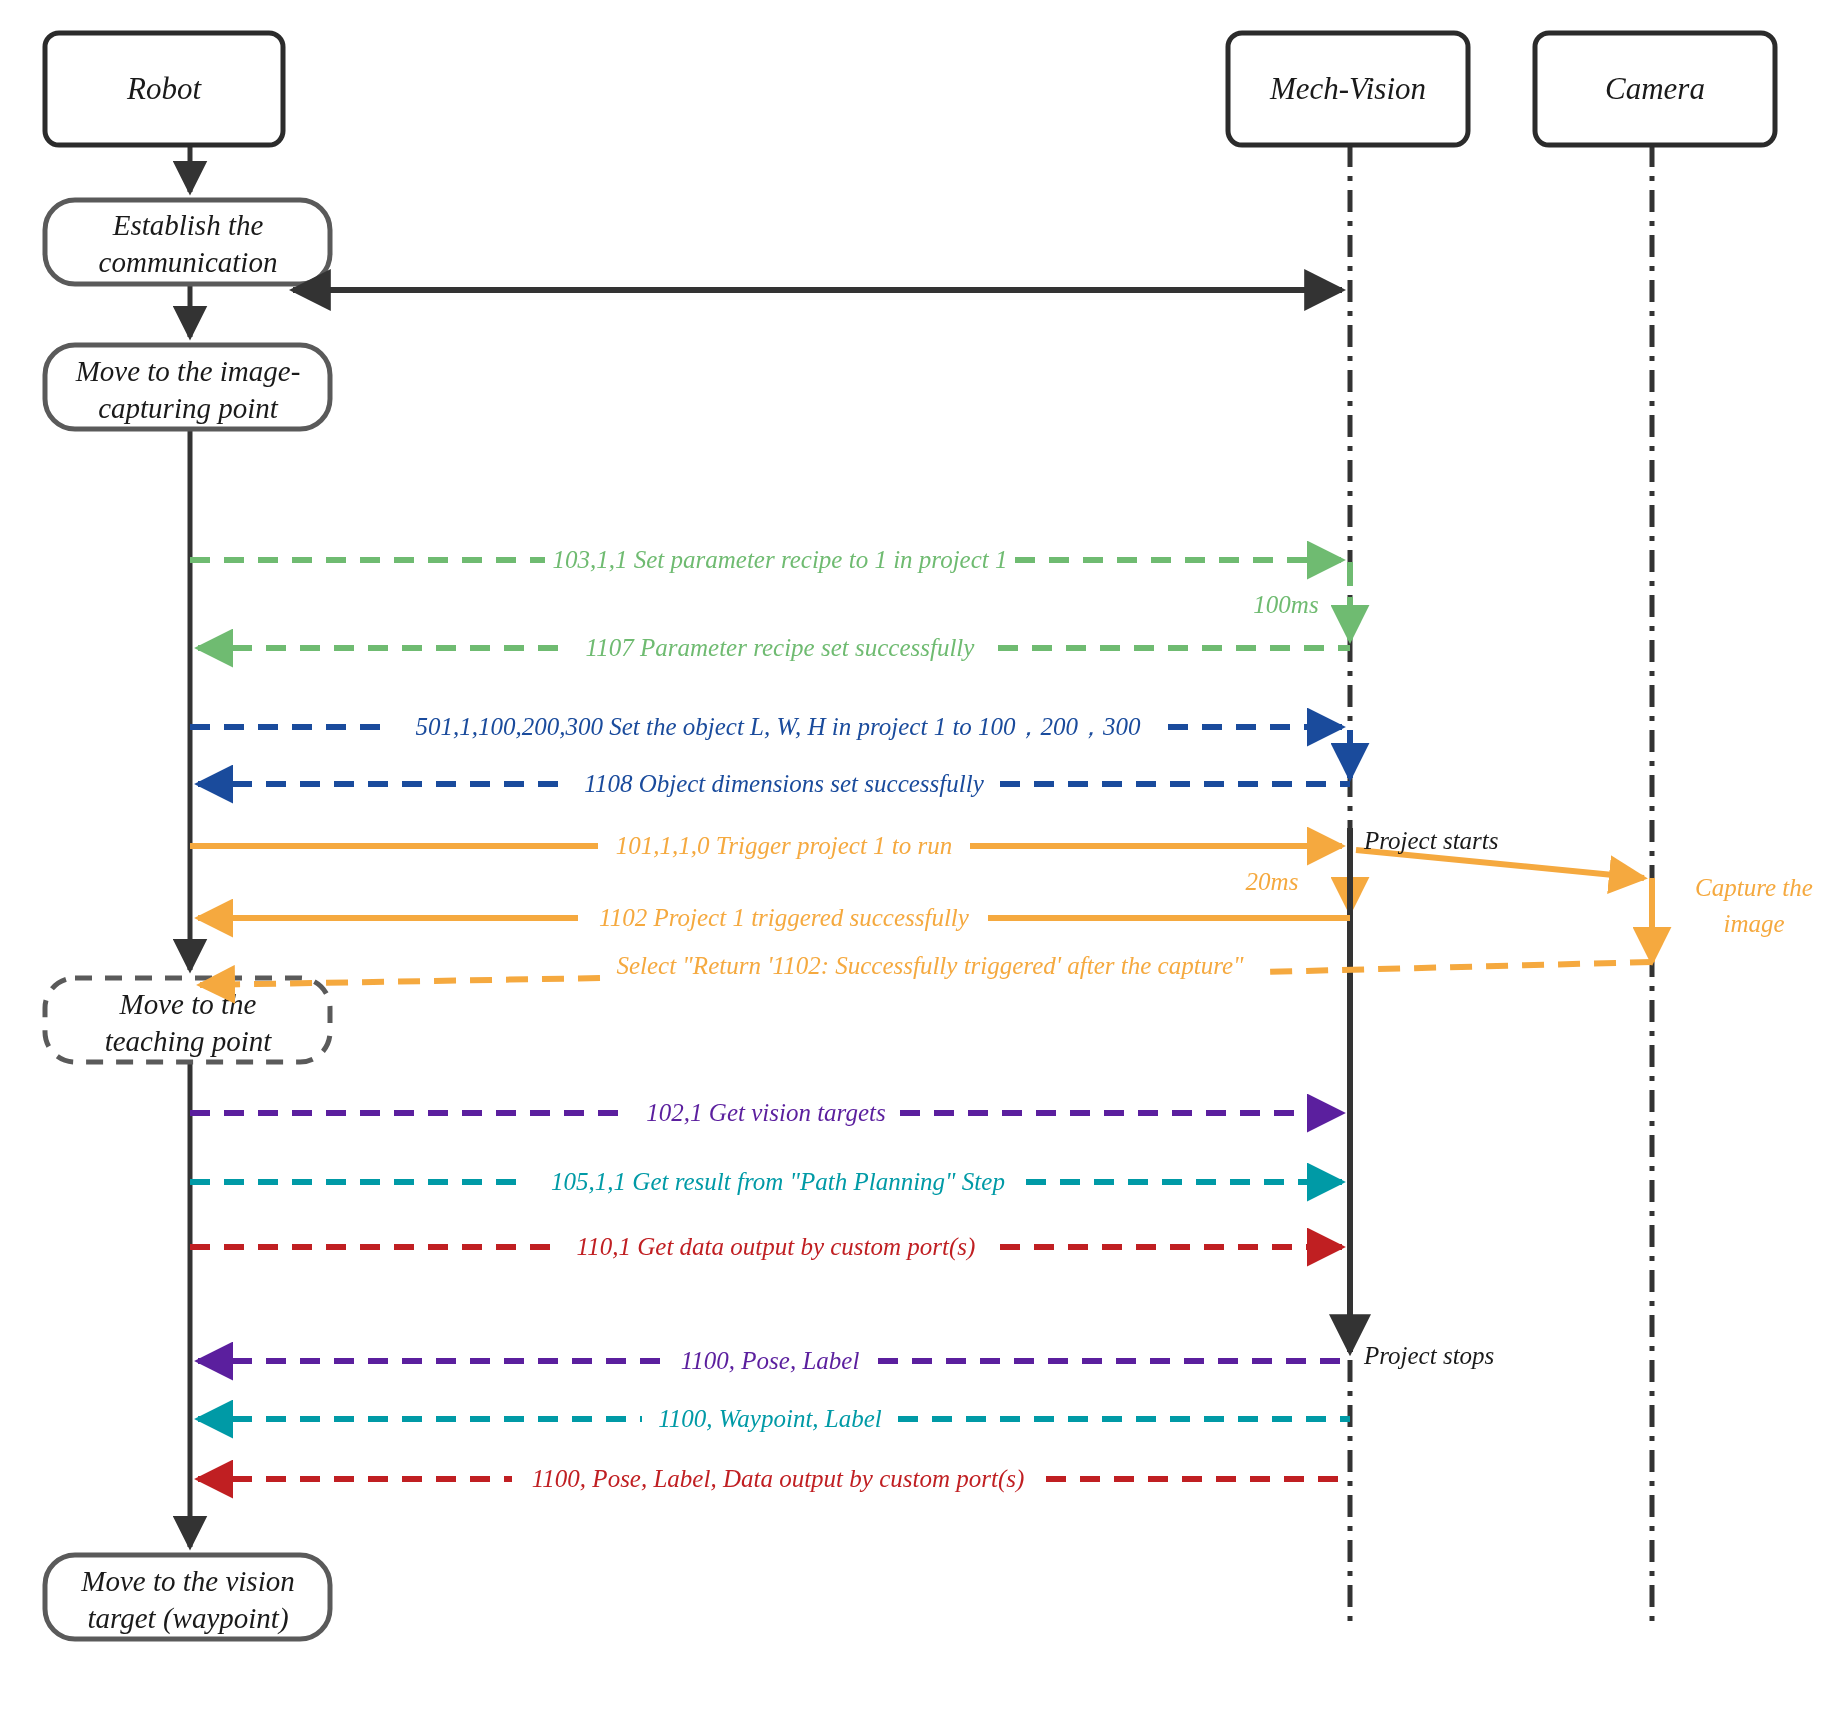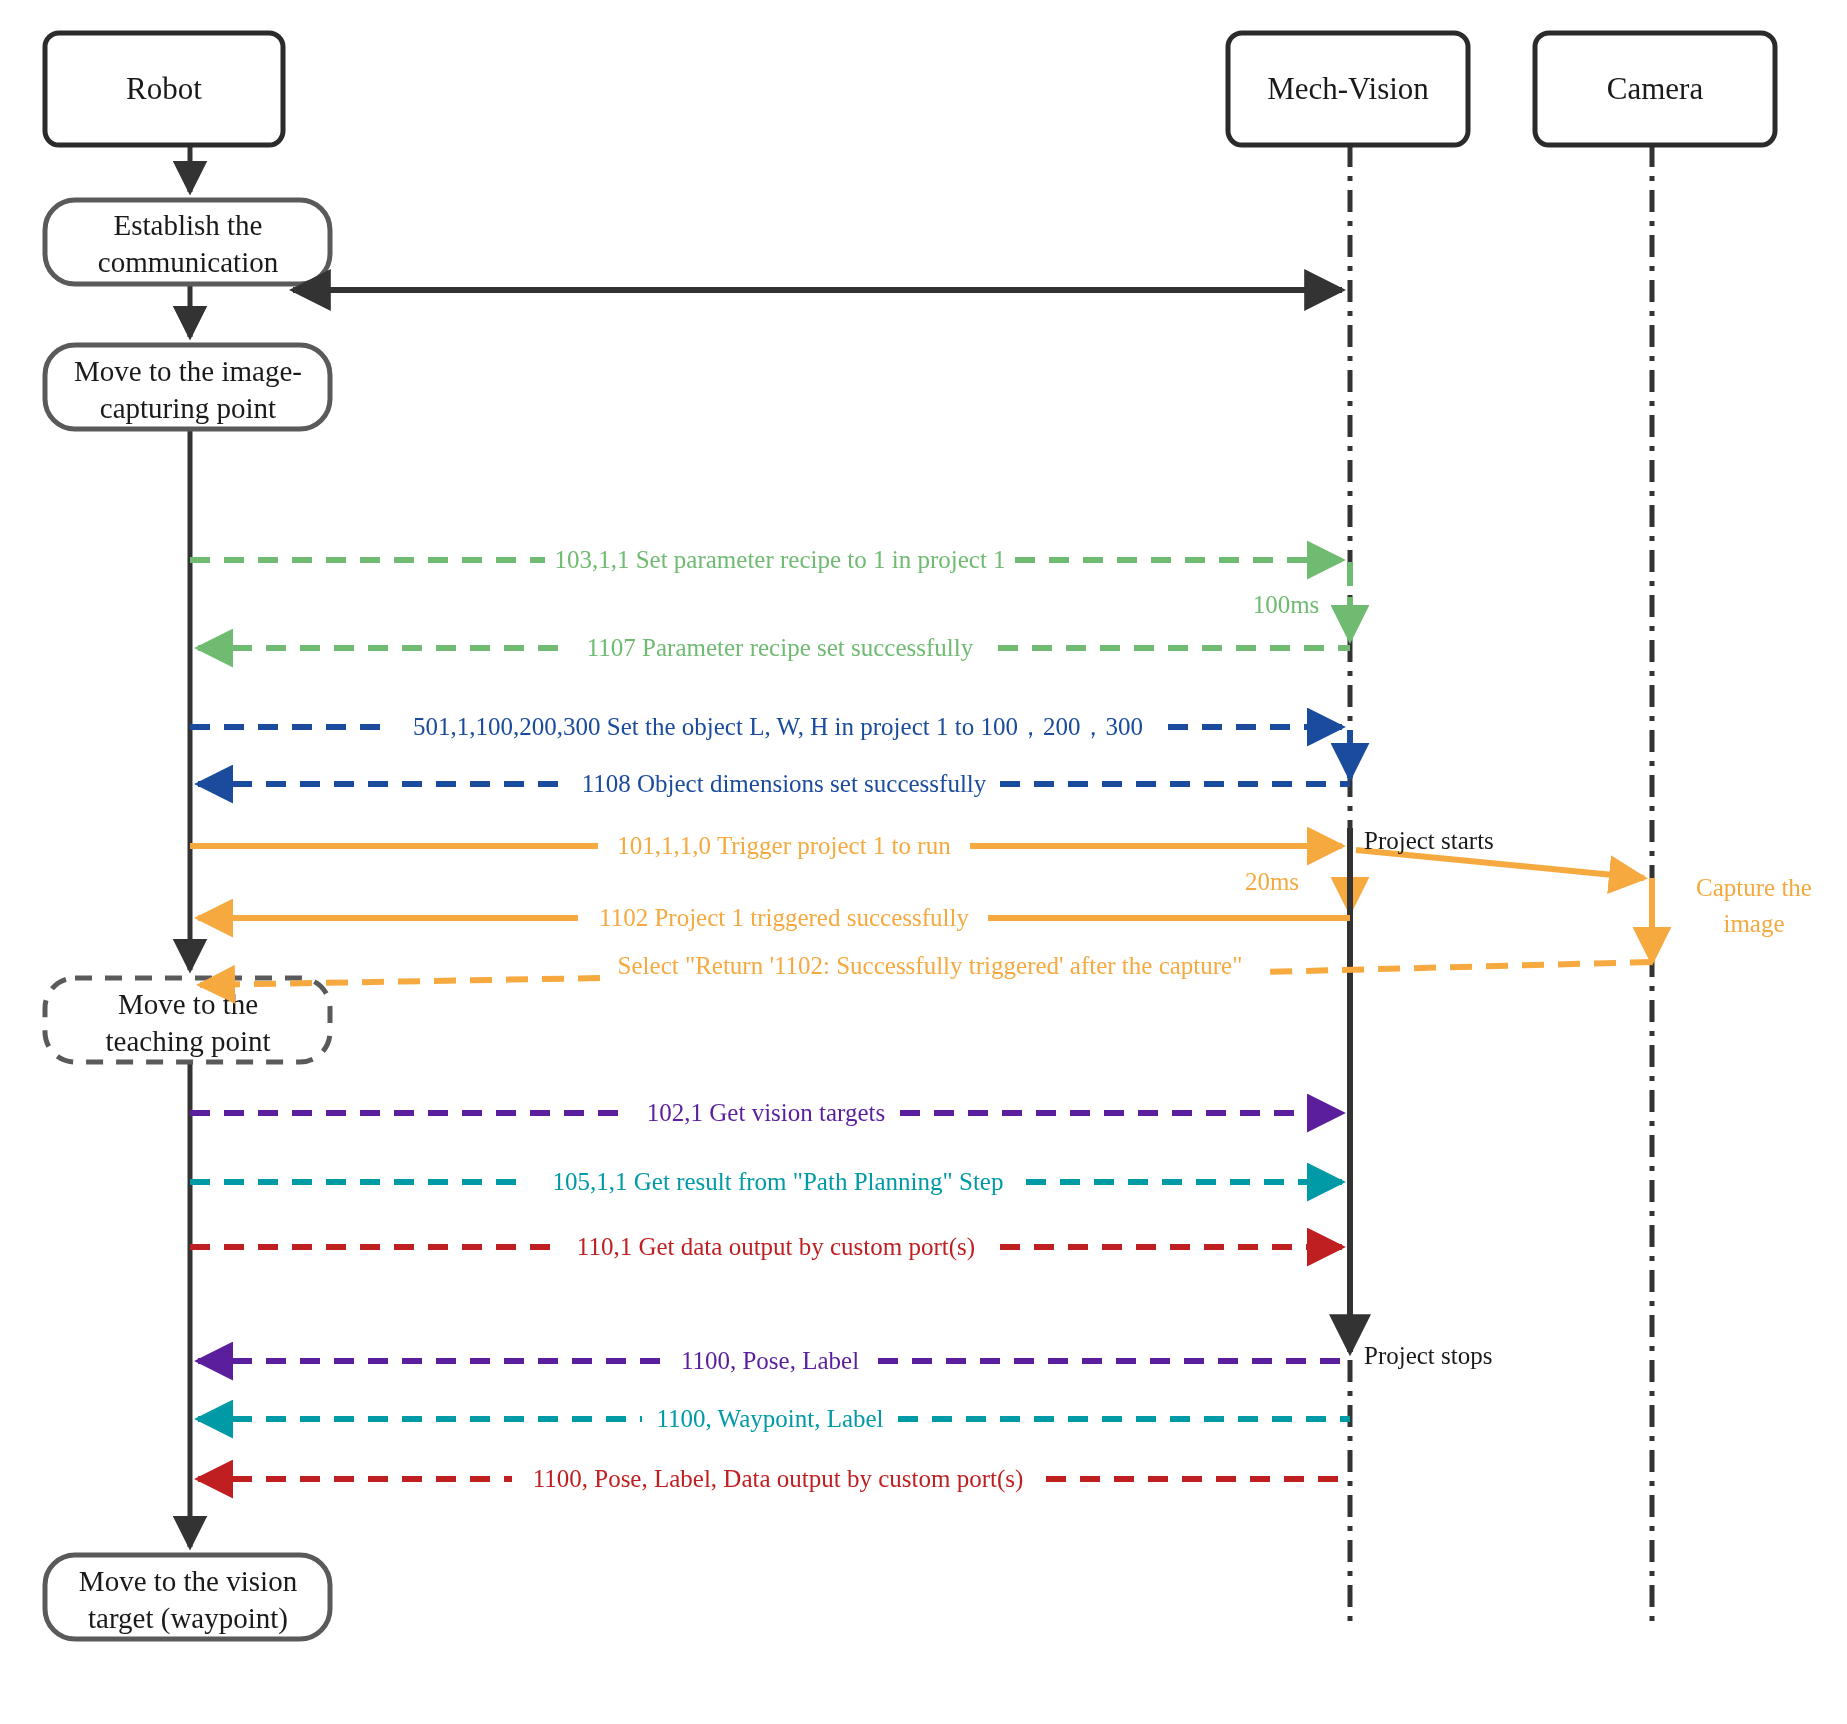--- a/index.html
+++ b/index.html
@@ -9,20 +9,21 @@
   }
   body {
     font-family: "Liberation Serif", "DejaVu Serif", serif;
   }
   #stage {
     position: relative;
     width: 1847px;
     height: 1724px;
     background: #ffffff;
     overflow: hidden;
+    font-style: italic;
   }
   svg#diagram {
     position: absolute;
     left: 0;
     top: 0;
     width: 1847px;
     height: 1724px;
   }
   .node-label {
     font-family: "Liberation Serif", "DejaVu Serif", serif;

